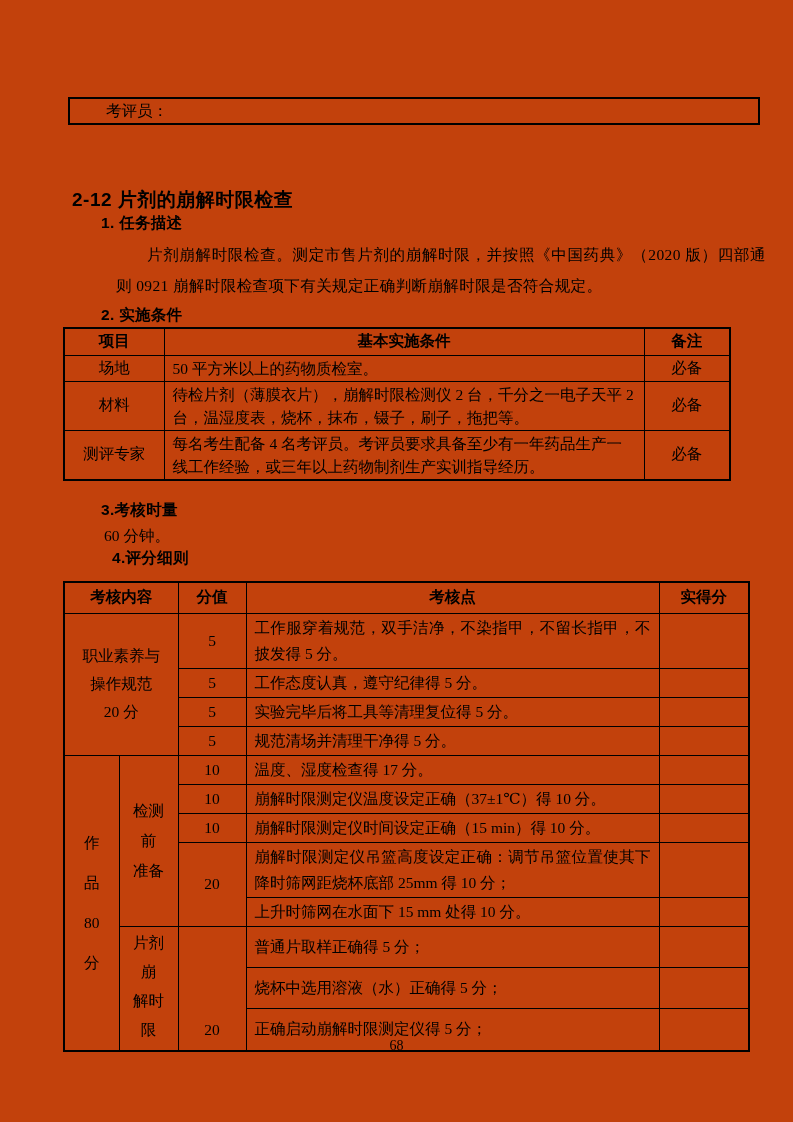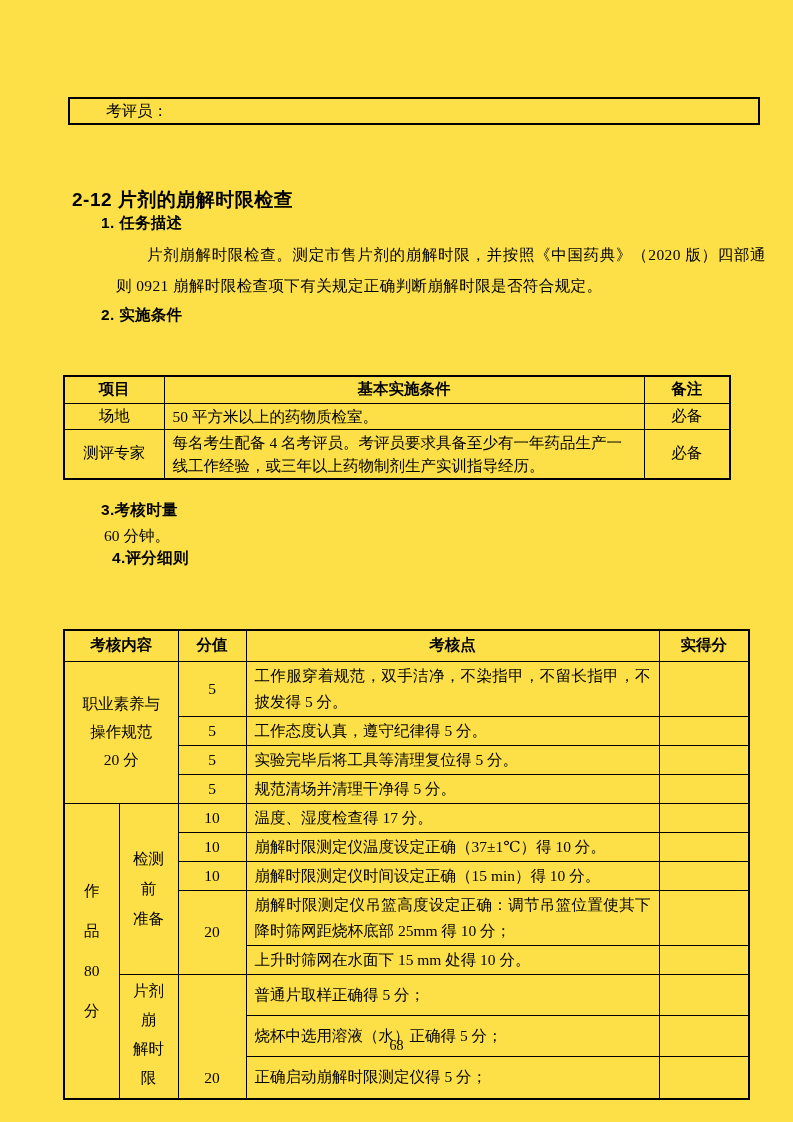--- a/index.html
+++ b/index.html
@@ -1,20 +1,20 @@
 <!DOCTYPE html>
 <html><head>
 <meta charset="utf-8">
 <style>
   html, body { margin: 0; padding: 0; background: #ffffff; }
   .page {
     position: relative;
     width: 793px;
     height: 1122px;
-    background: #fde047;
+    background: #c2410c;
     color: #000000;
     font-family: "Liberation Serif", "DejaVu Serif", serif;
     overflow: hidden;
   }
   .abs { position: absolute; }
 
   
   .examiner-box {
     left: 68px; top: 97px; width: 652px; height: 22px;
     border: 2px solid #000;
@@ -42,21 +42,21 @@
   .task-para {
     left: 72px; top: 239px; width: 650px;
     font-size: 15.5px; line-height: 31px;
     text-align: justify; text-indent: 31px;
     letter-spacing: 0.4px;
     margin-left: 44px;
   }
   .duration-text { left: 104px; top: 526px; font-size: 15.5px; }
 
   
-  table { border-collapse: collapse; table-layout: fixed; margin-top: 48px; }
+  table { border-collapse: collapse; table-layout: fixed; }
   td, th {
     border: 1px solid #000;
     font-size: 15.5px;
     font-weight: normal;
     padding: 1px 8px;
     overflow: hidden;
     vertical-align: middle;
   }
   th {
     font-family: "Liberation Sans", "DejaVu Sans", sans-serif;
@@ -119,20 +119,25 @@
       </colgroup>
     <tbody>
         <tr class="r-head">
       <th>项目</th>
       <th>基本实施条件</th>
       <th>备注</th>
     </tr>
     <tr class="r-site">
       <td class="c">场地</td>
       <td class="cond-cell">50 平方米以上的药物质检室。</td>
+      <td class="c">必备</td>
+    </tr>
+    <tr class="r-mat">
+      <td class="c">材料</td>
+      <td class="cond-cell">待检片剂（薄膜衣片），崩解时限检测仪 2 台，千分之一电子天平 2 台，温湿度表，烧杯，抹布，镊子，刷子，拖把等。</td>
       <td class="c">必备</td>
     </tr>
     <tr class="r-exp">
       <td class="c">测评专家</td>
       <td class="cond-cell">每名考生配备 4 名考评员。考评员要求具备至少有一年药品生产一线工作经验，或三年以上药物制剂生产实训指导经历。</td>
       <td class="c">必备</td>
     </tr>
   </tbody>
     </table>
 

